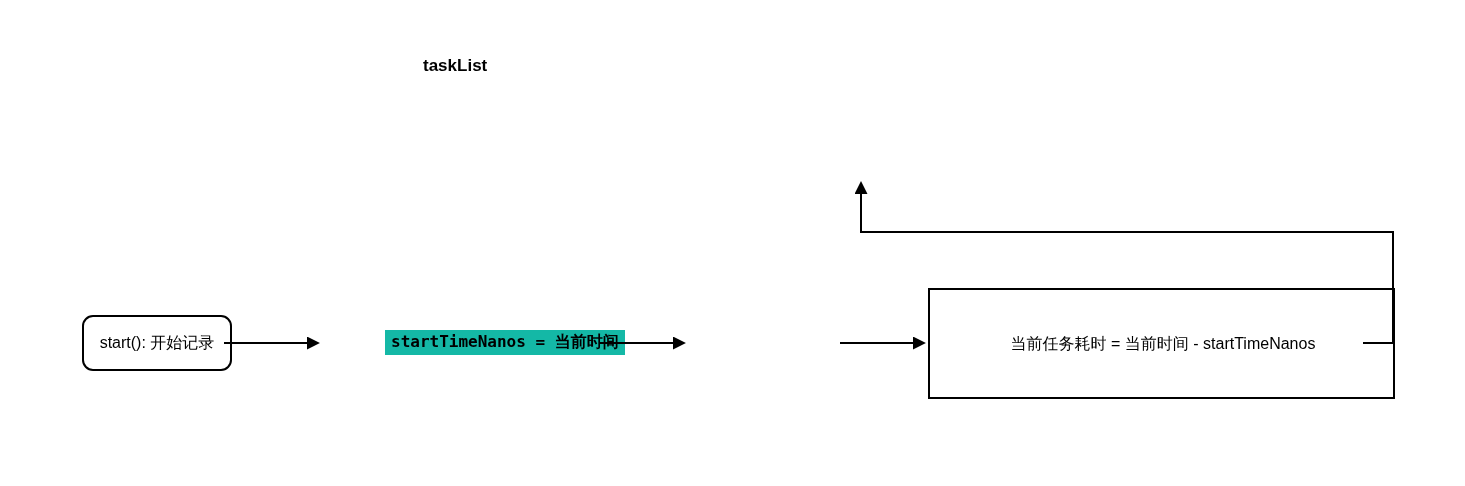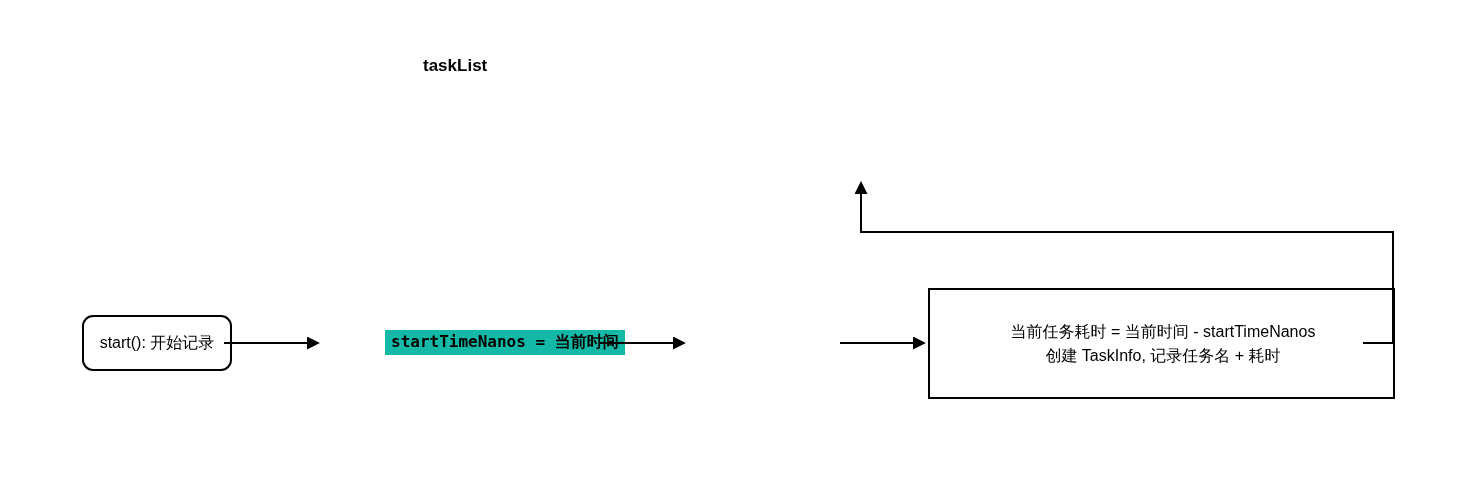--- a/index.html
+++ b/index.html
@@ -125,21 +125,20 @@
 
   <div class="node start">start(): 开始记录</div>
 
   <div class="code" style="background: #14b8a6; margin-left: 47px;">startTimeNanos = 当前时间</div>
 
 
   <div class="detail">
     <div class="spacer left"></div>
     <div class="detail-text">
       <div>当前任务耗时 = 当前时间 - startTimeNanos</div>
-      <div>创建 TaskInfo, 记录任务名 + 耗时</div>
     </div>
     <div class="spacer right"></div>
   </div>
 
   <svg class="connectors" width="1465" height="486">
     <defs>
       <marker id="arrow" viewBox="0 0 10 10" refX="8.5" refY="5" markerWidth="6.5" markerHeight="6.5" orient="auto">
         <path d="M0,0 L10,5 L0,10 z" fill="#000000"></path>
       </marker>
     </defs>

